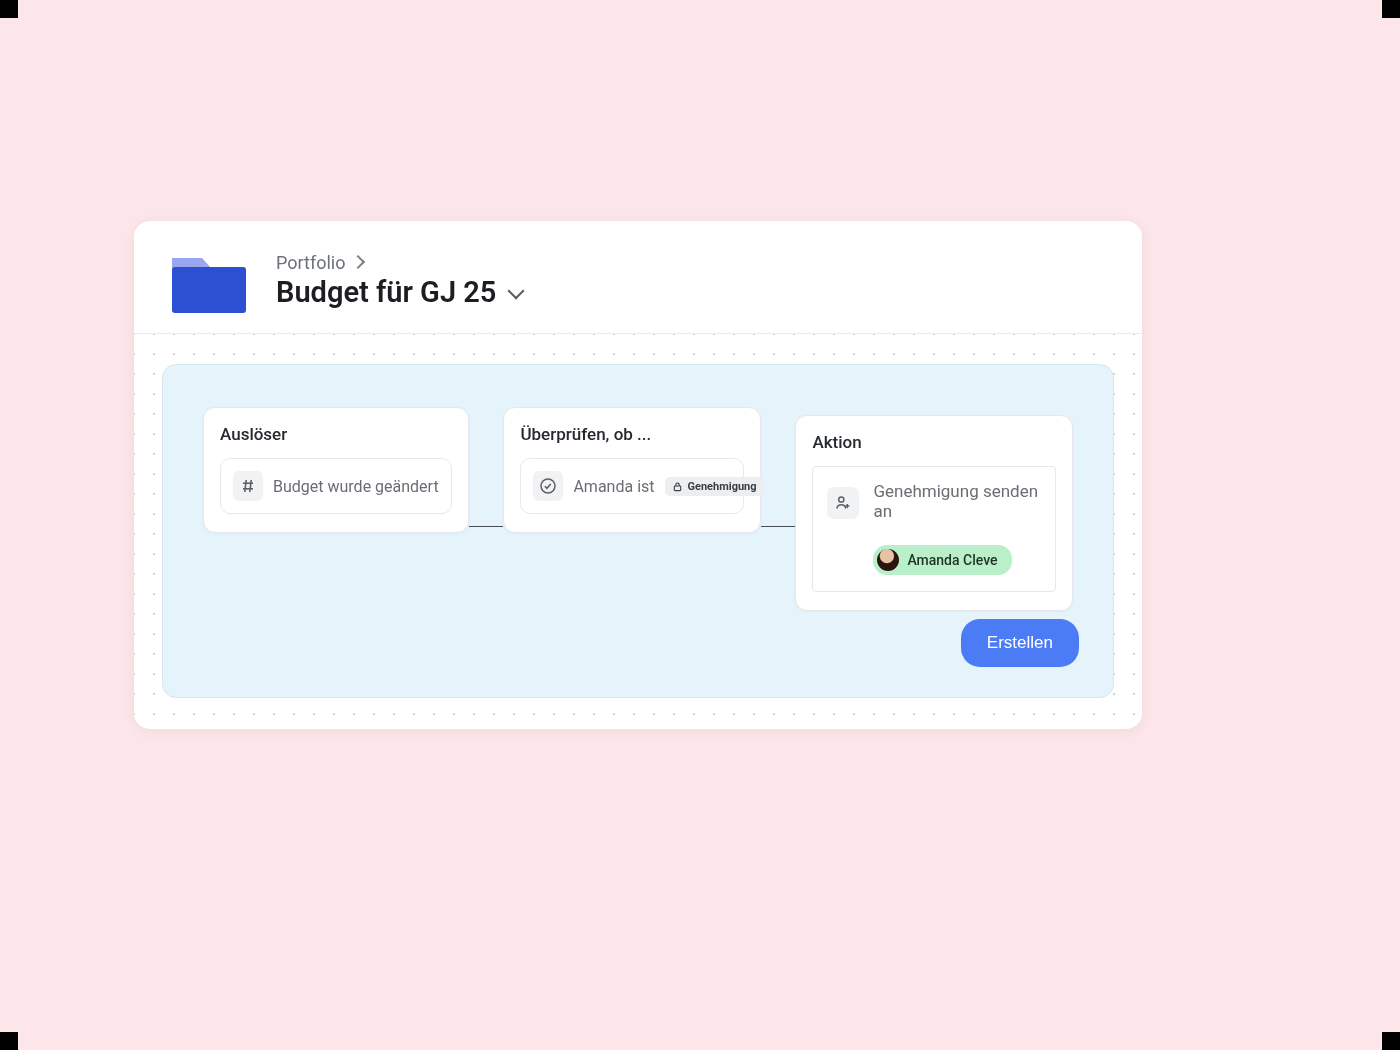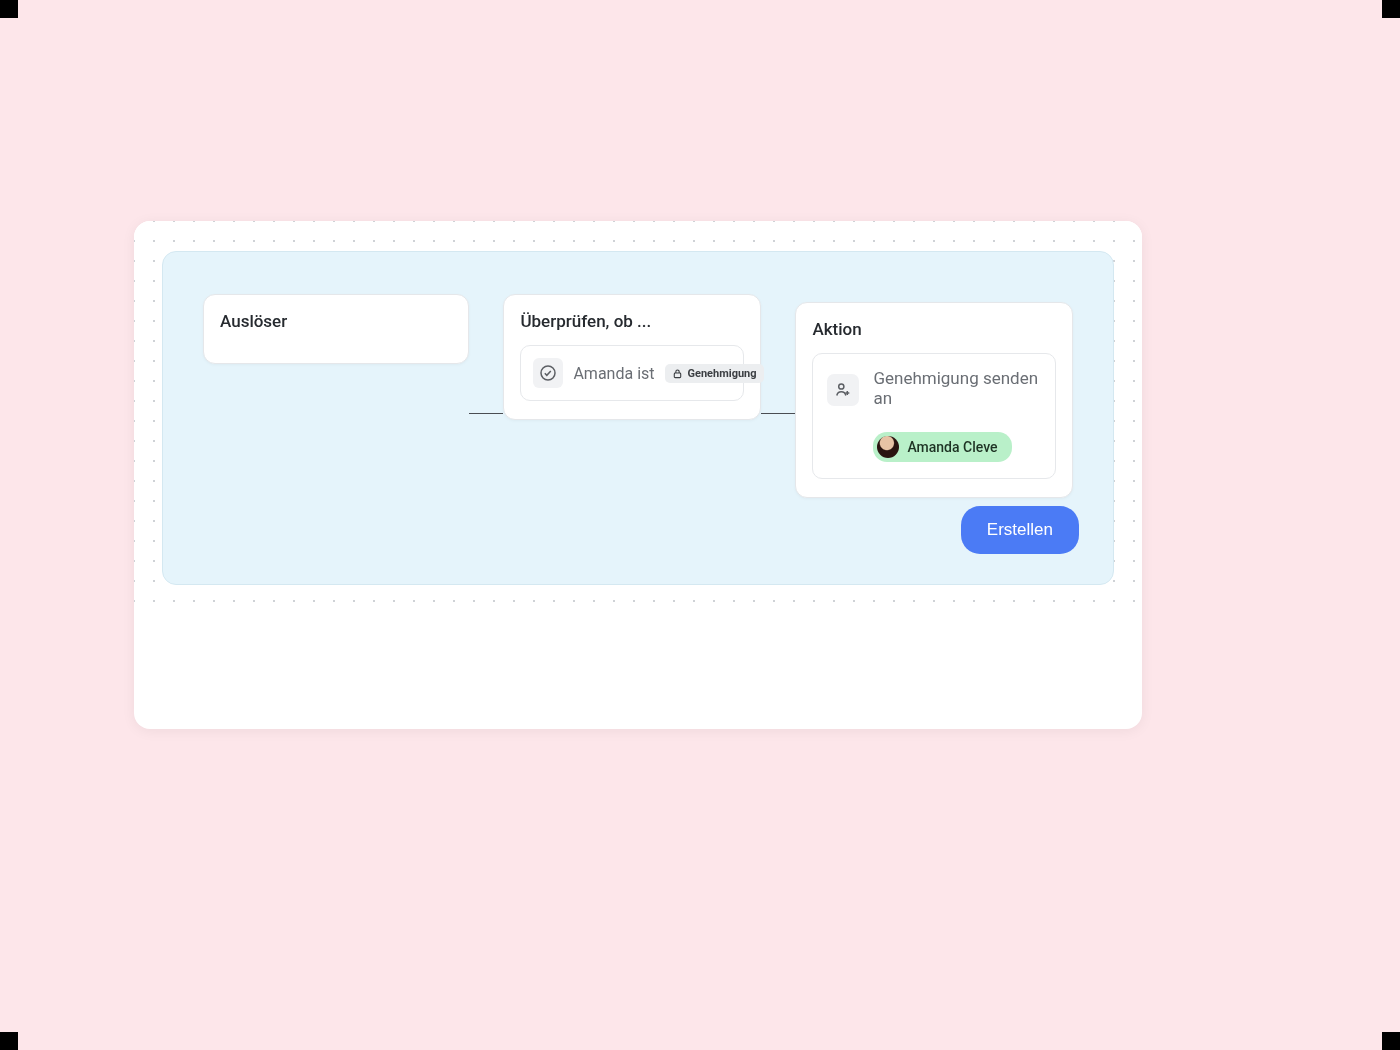--- a/index.html
+++ b/index.html
@@ -174,21 +174,21 @@
     padding: 3px 7px;
     font-size: 11px;
     color: #3b3e42;
     font-weight: 700;
   }
   .pill svg { width: 11px; height: 11px; }
 
   .action-field {
     background: #fff;
     border: 1px solid #e6e8eb;
-    border-radius: 10px;
+    border-radius: 4px;
     padding: 14px 14px 16px 14px;
     display: flex;
     gap: 14px;
     align-items: flex-start;
   }
   .action-field .icon-box {
     width: 32px; height: 32px;
     flex: none;
     display: flex; align-items: center; justify-content: center;
     background: #f1f2f4;
@@ -238,28 +238,57 @@
 </head>
 <body>
 
 <div class="corner tl"></div>
 <div class="corner tr"></div>
 <div class="corner bl"></div>
 <div class="corner br"></div>
 
 <div class="panel">
 
+  <div class="panel-header">
+    <div class="folder-icon">
+      <svg class="folder-svg" viewBox="0 0 82 70">
+        <path d="M4 13 h30 l8 9 h32 a4 4 0 0 1 4 4 v10 H4 Z" fill="#9aa6ef"></path>
+        <rect x="4" y="22" width="74" height="46" rx="3" fill="#2d4fd2"></rect>
+      </svg>
+    </div>
+    <div class="header-texts">
+      <div class="breadcrumb">
+        <span>Portfolio</span>
+        <span class="chev"></span>
+      </div>
+      <div class="title-row">
+        <span class="title">Budget für GJ 25</span>
+        <span class="title-chev"></span>
+      </div>
+    </div>
+  </div>
 
   <div class="work-area">
     <div class="canvas">
 
       <div class="flow-row">
 
         <div class="card card-trigger">
           <h3>Auslöser</h3>
+          <div class="inner-field">
+            <div class="icon-box">
+              <svg width="16" height="16" viewBox="0 0 16 16" fill="none" stroke="currentColor" stroke-width="1.6">
+                <line x1="3" y1="5.2" x2="13" y2="5.2"></line>
+                <line x1="3" y1="10.8" x2="13" y2="10.8"></line>
+                <line x1="6.2" y1="2" x2="4.8" y2="14"></line>
+                <line x1="11.2" y1="2" x2="9.8" y2="14"></line>
+              </svg>
+            </div>
+            <span class="label">Budget wurde geändert</span>
+          </div>
         </div>
 
         <div class="connector"></div>
 
         <div class="card card-check">
           <h3>Überprüfen, ob ...</h3>
           <div class="inner-field">
             <div class="icon-box">
               <svg width="18" height="18" viewBox="0 0 18 18" fill="none" stroke="currentColor" stroke-width="1.5">
                 <circle cx="9" cy="9" r="7"></circle>

